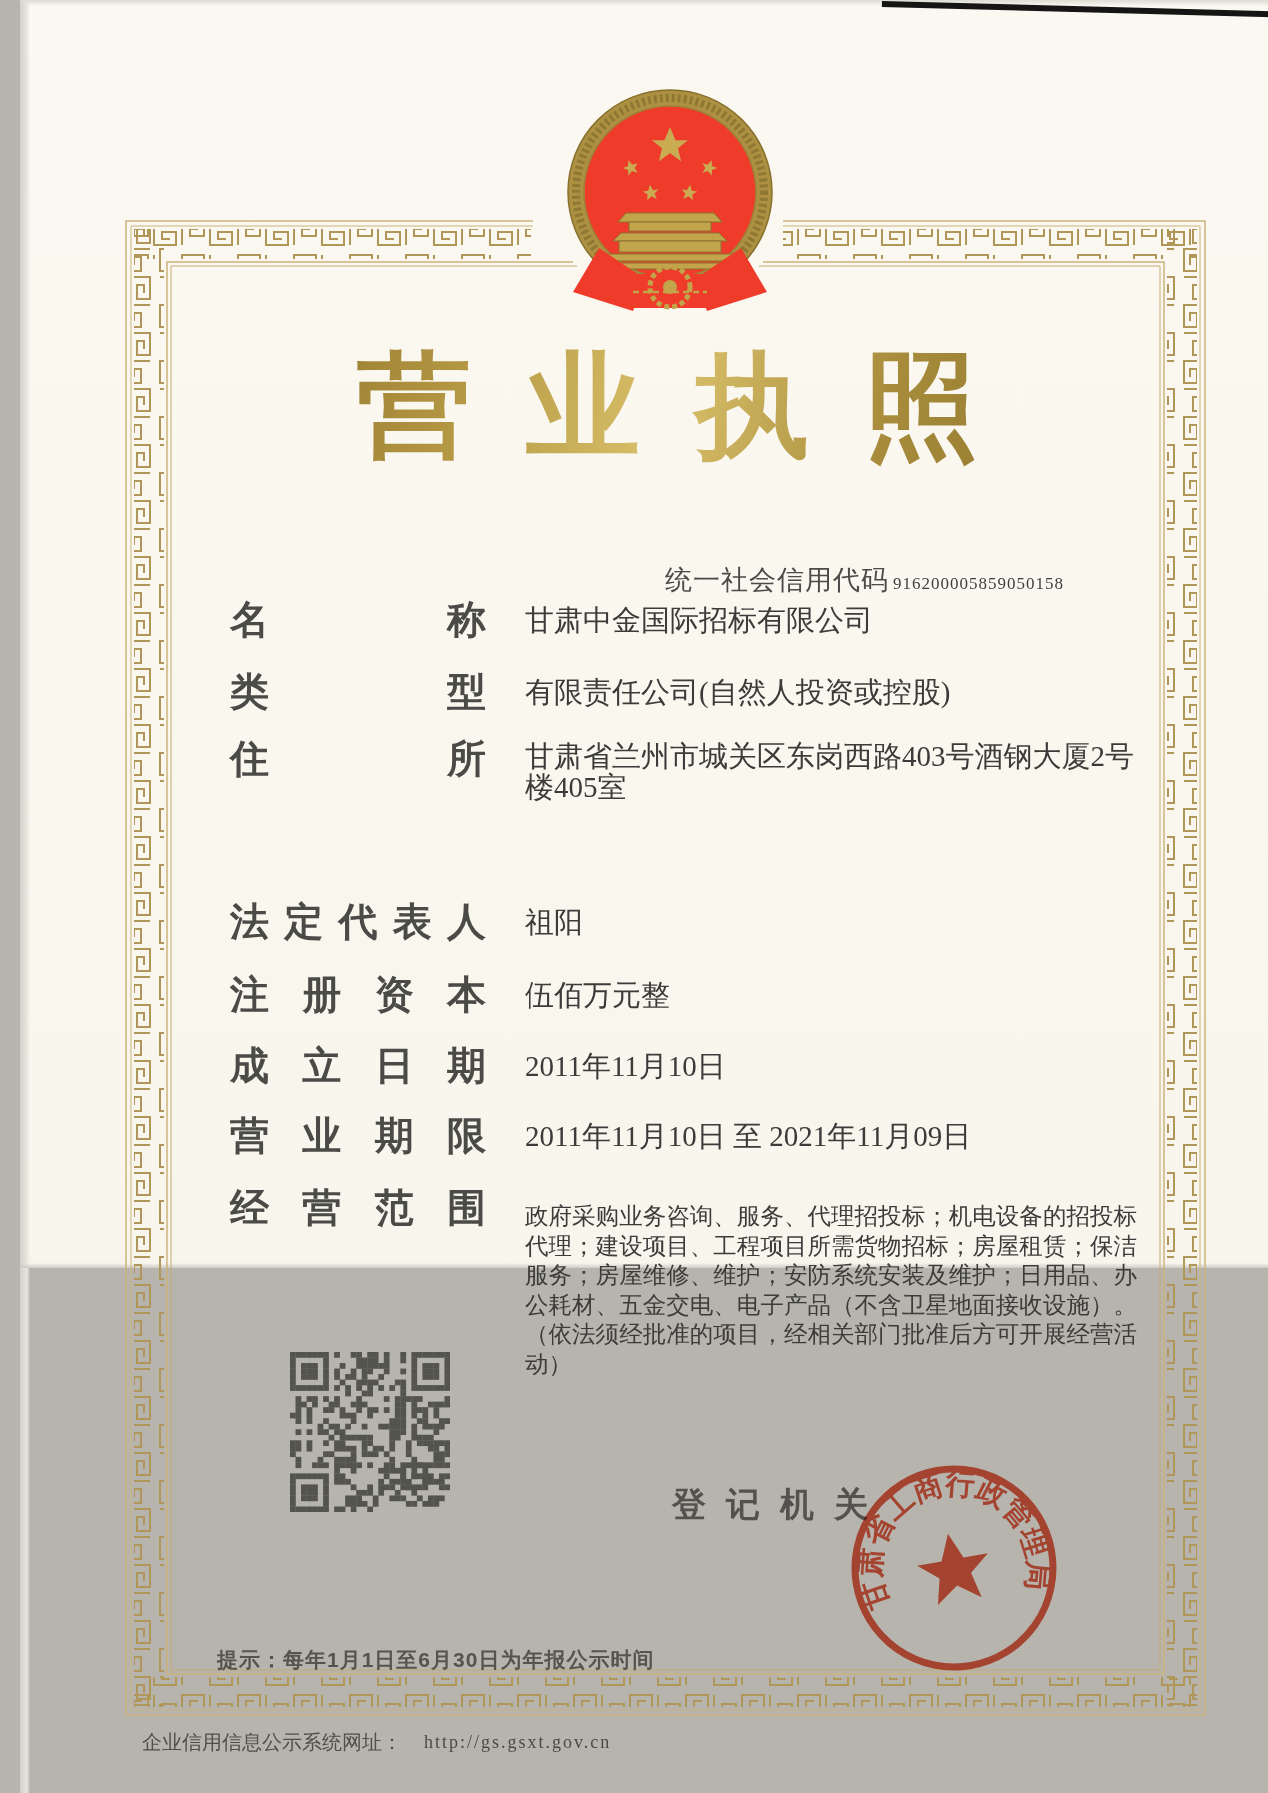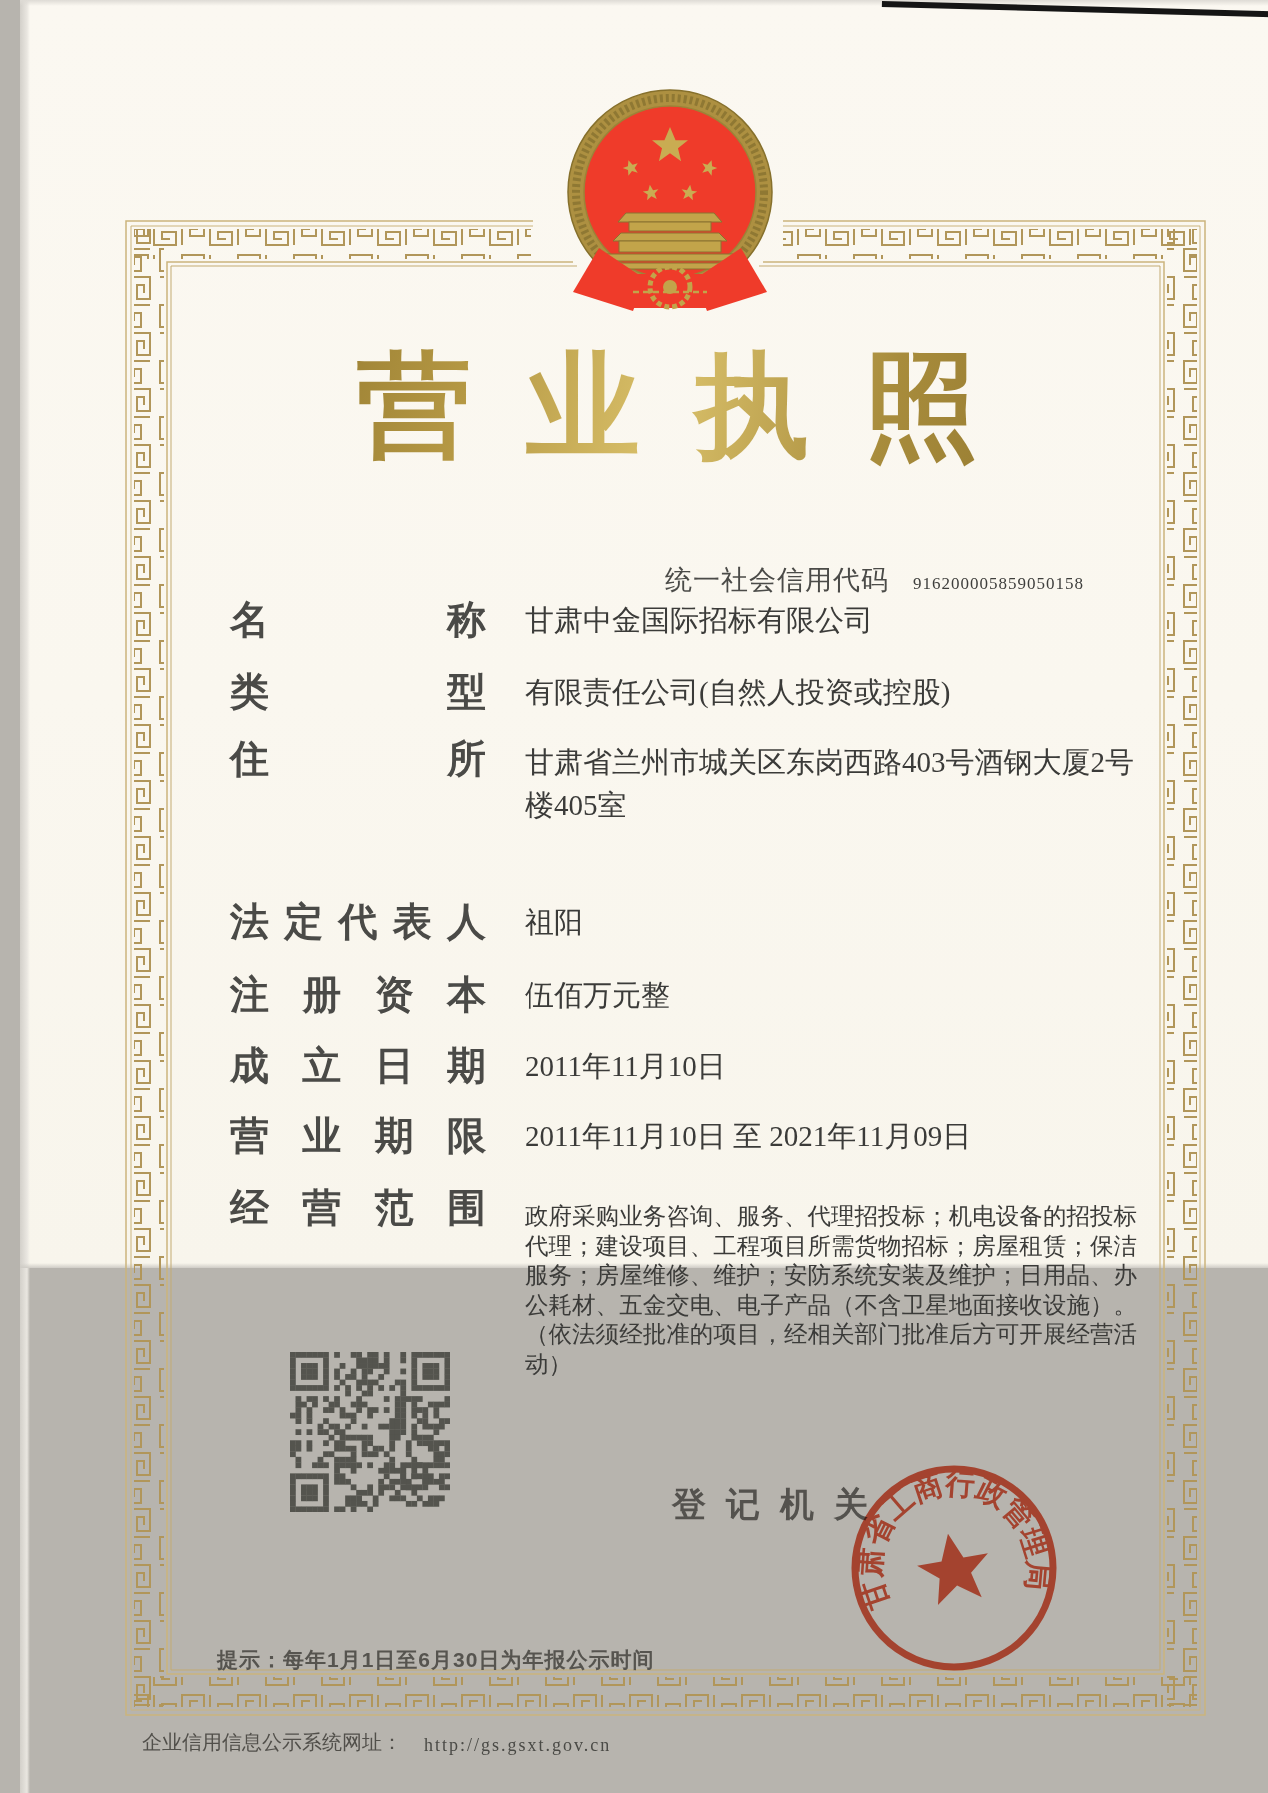--- a/index.html
+++ b/index.html
@@ -20,42 +20,42 @@
   .frame{position:absolute;left:103px;top:218px;}
   
   .emblem{position:absolute;left:535px;top:80px;}
   
   .title{position:absolute;left:110px;top:340px;width:1075px;text-align:center;
     font-size:114px;font-weight:700;letter-spacing:55px;text-indent:55px;line-height:1.15;
     font-family:"Liberation Sans",sans-serif;color:#a98c3e;
     background:linear-gradient(103deg,#8a7029 8%,#b69944 32%,#d9c06a 50%,#a88c3c 70%,#8a7029 94%);
     -webkit-background-clip:text;background-clip:text;-webkit-text-fill-color:transparent;
     text-shadow:0 0 0 rgba(0,0,0,0);}
-  .credit{position:absolute;left:645px;top:562px;display:flex;align-items:baseline;gap:24px;}
+  .credit{position:absolute;left:645px;top:562px;display:flex;align-items:baseline;gap:4px;}
   .credit .clabel{font-size:27px;color:#4b4b48;font-family:"Liberation Serif",serif;letter-spacing:1px;}
   .credit .code{font-size:17px;color:#3f3f3d;font-family:"Liberation Serif",serif;letter-spacing:1px;}
   
   .row{position:absolute;left:0;width:1268px;}
   .flabel{position:absolute;left:210px;width:256px;font-size:39px;font-weight:700;color:#4a4a47;
     line-height:44px;text-align:justify;text-align-last:justify;
     font-family:"Liberation Sans",sans-serif;}
   .fvalue{position:absolute;left:505px;width:620px;font-size:29px;color:#3b3b39;line-height:44px;
     font-family:"Liberation Serif",serif;}
-  .fvalue.two{line-height:43px;top:4px;}
+  .fvalue.two{line-height:31px;top:4px;}
   .row-scope .fvalue{font-size:23.5px;line-height:29.5px;width:612px;top:16px;text-align:justify;}
   
   .qr{position:absolute;left:270px;top:1352px;width:160px;height:160px;}
   .authority{position:absolute;left:652px;top:1482px;font-size:34px;font-weight:600;color:#54524e;
     letter-spacing:20px;font-family:"Liberation Serif",serif;}
   .dateline{position:absolute;left:800px;top:1610px;font-size:30px;color:#46443f;
     font-family:"Liberation Serif",serif;word-spacing:9px;z-index:1;}
   .seal{position:absolute;left:816px;top:1450px;z-index:5;mix-blend-mode:multiply;opacity:.88;}
   .notice{position:absolute;left:197px;top:1646px;font-size:21px;font-weight:700;color:#56544f;
     letter-spacing:1px;}
-  .footer-left{position:absolute;left:122px;top:1729px;display:flex;align-items:flex-end;}
+  .footer-left{position:absolute;left:122px;top:1729px;display:flex;align-items:center;}
   .footer-left .slabel{font-size:20px;color:#514f4a;font-family:"Liberation Serif",serif;}
   .footer-left .url{font-size:18px;color:#4a4a46;font-family:Liberation Serif, serif;
     letter-spacing:2px;margin-left:22px;}
   .footer-right{position:absolute;left:772px;top:1731px;font-size:23px;color:#46443f;
     letter-spacing:0.5px;font-family:"Liberation Serif",serif;}
 </style>
 </head>
 <body>
 
 <div class="sheet">

